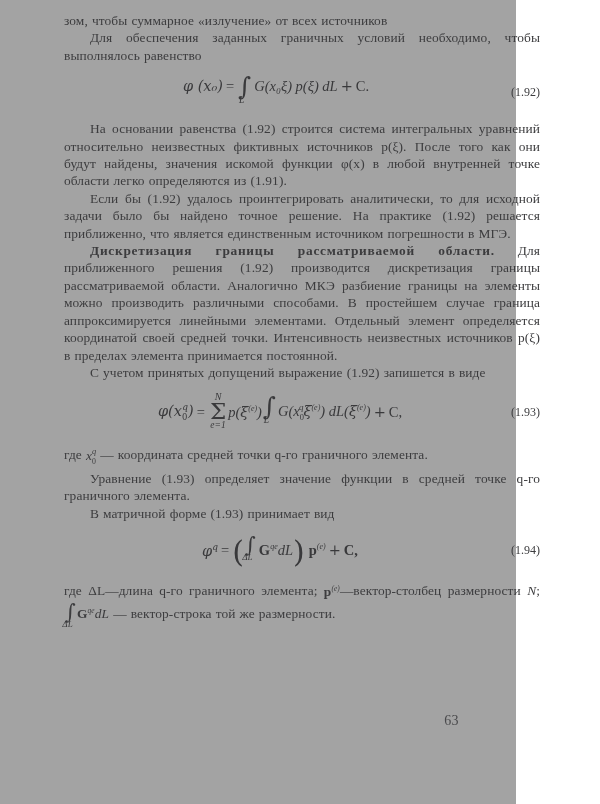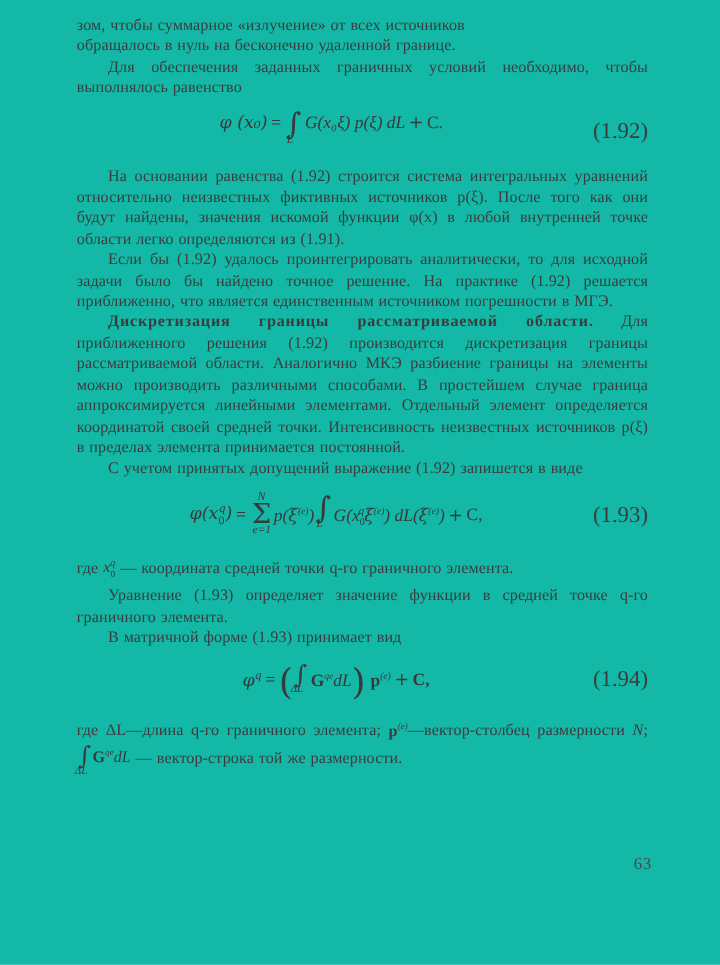--- a/index.html
+++ b/index.html
@@ -13,23 +13,23 @@
     position: relative;
     overflow: hidden;
     font-family: "Liberation Serif", "DejaVu Serif", serif;
     color: #3a3a3c;
   }
 
   .page {
     position: absolute;
     left: 0;
     top: 0;
-    width: 600px;
+    width: 516px;
     height: 804px;
-    background: #14b8a6;
+    background: #a3a3a3;
   }
 
   .text-column {
     position: absolute;
     left: 64px;
     top: 12px;
     width: 476px;
   }
 
   p.para {
@@ -62,21 +62,21 @@
   .fml-center {
     display: flex;
     align-items: center;
     justify-content: center;
   }
   .eqnum {
     position: absolute;
     right: 0;
     top: 50%;
     transform: translateY(-50%);
-    font-size: 19px;
+    font-size: 12px;
     color: #3c3c3e;
   }
 
   .mathit {
     font-style: italic;
   }
   .mathup {
     font-style: normal;
   }
   .mbold {
@@ -193,21 +193,20 @@
   }
 </style>
 </head>
 <body>
 
 <div class="page">
 
   <div class="text-column">
 
     <p class="para nojust"><span>зом, чтобы суммарное «излучение»  от  всех источников</span></p>
-    <p class="para nojust"><span>обращалось в нуль на бесконечно удаленной границе.</span></p>
 
     <p class="para indent">Для обеспечения заданных граничных условий необходимо, чтобы выполнялось равенство</p>
 
     <div class="formula-block" style="height:56px;">
       <div class="fml-center" style="height:56px; padding-right:0px;">
         <span style="position:relative; left:-26px; display:inline-flex; align-items:flex-start;">
           <span class="phi">φ (x₀)</span>
           <span class="eqs">=</span>
           <span class="intg">
             <span class="sym">∫</span>

